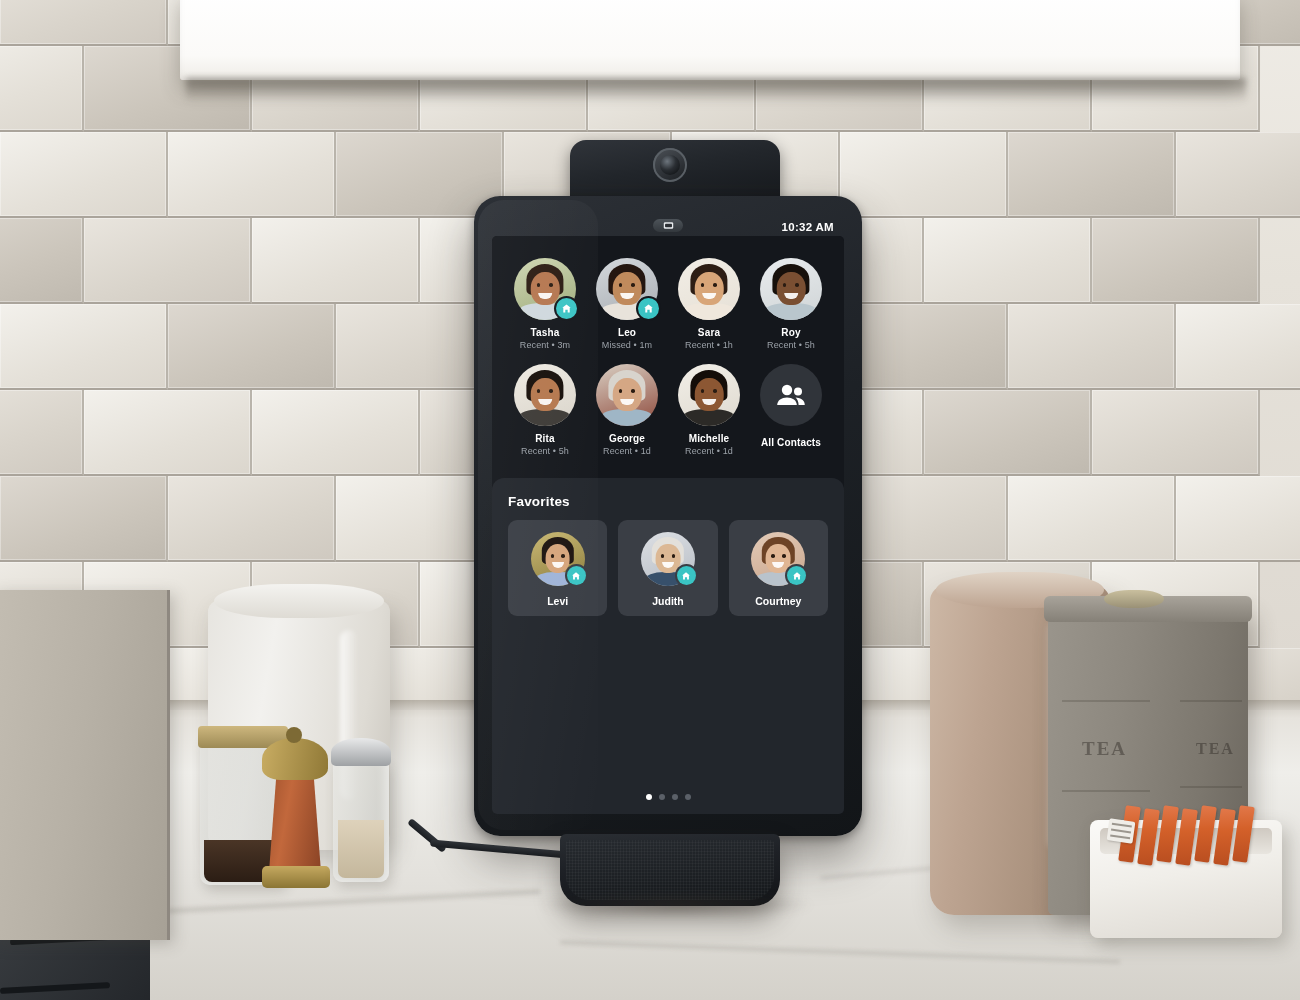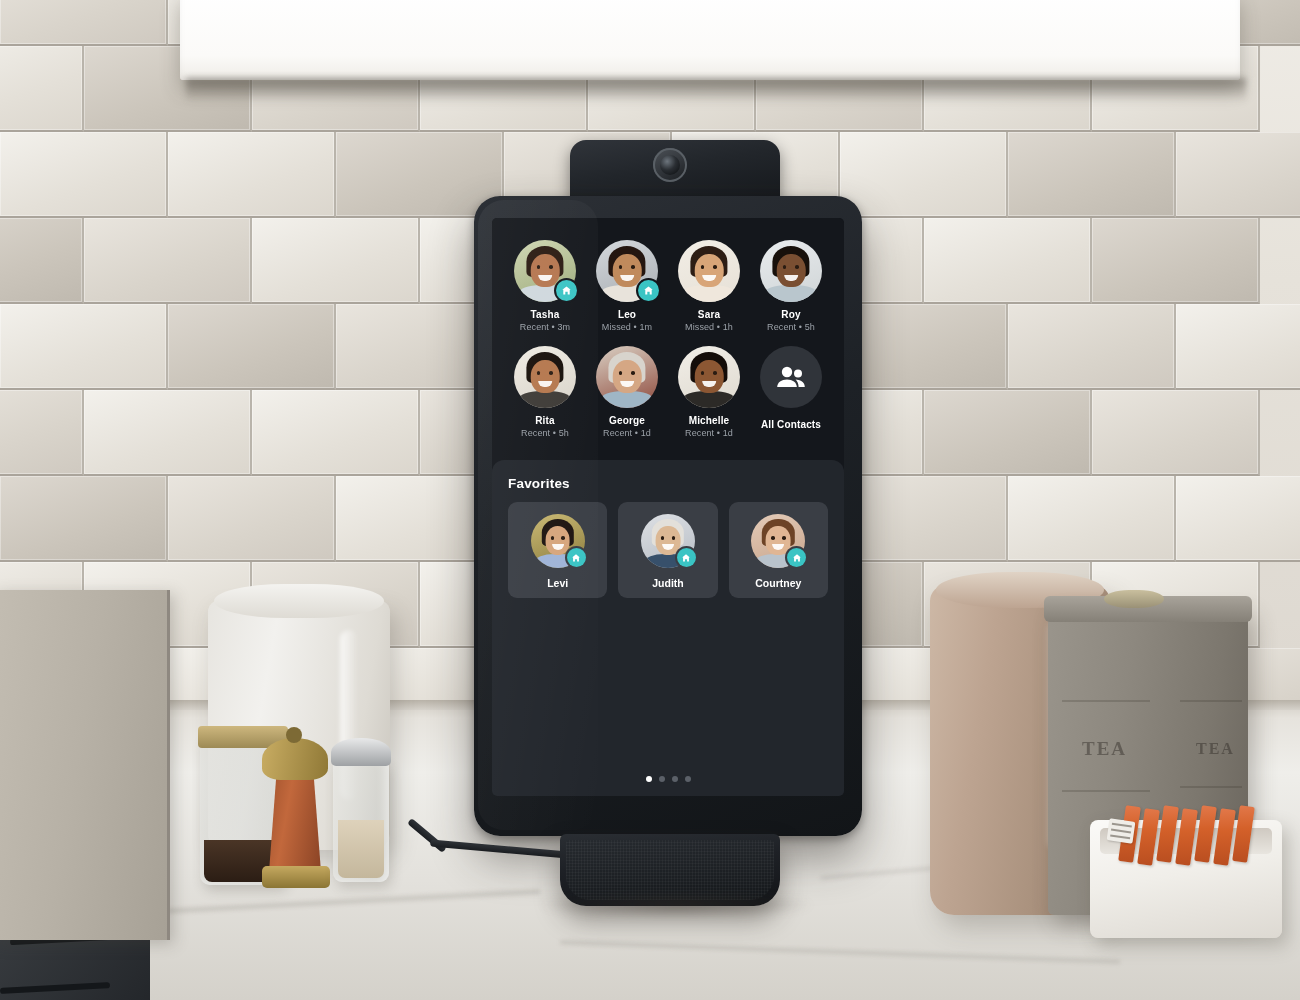--- a/index.html
+++ b/index.html
@@ -575,20 +575,29 @@
       <i></i>
       <i></i>
     </div>
 
   <div class="camera-module"></div>
   <div class="camera-lens-ring"></div>
   <div class="camera-lens"></div>
 
   <div class="device">
 
+    <div class="statusbar">
+      <div class="privacy-pill">
+        <svg viewBox="0 0 14 11" fill="none">
+          <rect x="1" y="1.5" width="12" height="8" rx="1.6" fill="#e8ebee"></rect>
+          <rect x="2.6" y="3.2" width="8.8" height="4.6" rx="1" fill="#2b2f34"></rect>
+        </svg>
+      </div>
+      <div class="clock">10:32 AM</div>
+    </div>
 
     <div class="screen">
 
       <div class="recents">
         <div class="rgrid" id="recents-grid">
             <div class="rcell">
               <div class="avatar-wrap">
                 <div class="avatar" style="width: 62px; height: 62px;">
                   <div class="sky" style="background: linear-gradient(160deg, rgb(207, 214, 178) 0%, rgb(154, 168, 119) 100%);"></div>
                   <div class="hair" style="width: 37.2px; height: 31px; top: 6.2px; background: rgb(43, 27, 18);"></div>
@@ -633,21 +642,21 @@
                   <div class="sky" style="background: linear-gradient(160deg, rgb(242, 238, 230) 0%, rgb(230, 224, 214) 100%);"></div>
                   <div class="hair" style="width: 37.2px; height: 31px; top: 6.2px; background: rgb(45, 29, 20);"></div>
                   <div class="torso" style="width: 53.32px; height: 21.08px; background: rgb(239, 231, 220);"></div>
                   <div class="face" style="width: 28.52px; height: 33.48px; top: 13.64px; background: rgb(216, 165, 120);"></div>
                   <div class="eyeL" style="left: 22.94px; top: 25.42px;"></div>
                   <div class="eyeR" style="left: 35.34px; top: 25.42px;"></div>
                   <div class="smile" style="top: 34.72px; width: 13.64px; height: 6.2px;"></div>
                 </div>
               </div>
               <div class="rname">Sara</div>
-              <div class="rsub">Missed • 1h</div>
+              <div class="rsub">Recent • 1h</div>
             </div>
             <div class="rcell">
               <div class="avatar-wrap">
                 <div class="avatar" style="width: 62px; height: 62px;">
                   <div class="sky" style="background: linear-gradient(160deg, rgb(233, 236, 238) 0%, rgb(207, 212, 214) 100%);"></div>
                   <div class="hair" style="width: 37.2px; height: 31px; top: 6.2px; background: rgb(23, 16, 11);"></div>
                   <div class="torso" style="width: 53.32px; height: 21.08px; background: rgb(185, 198, 205);"></div>
                   <div class="face" style="width: 28.52px; height: 33.48px; top: 13.64px; background: rgb(122, 79, 50);"></div>
                   <div class="eyeL" style="left: 22.94px; top: 25.42px;"></div>
                   <div class="eyeR" style="left: 35.34px; top: 25.42px;"></div>

